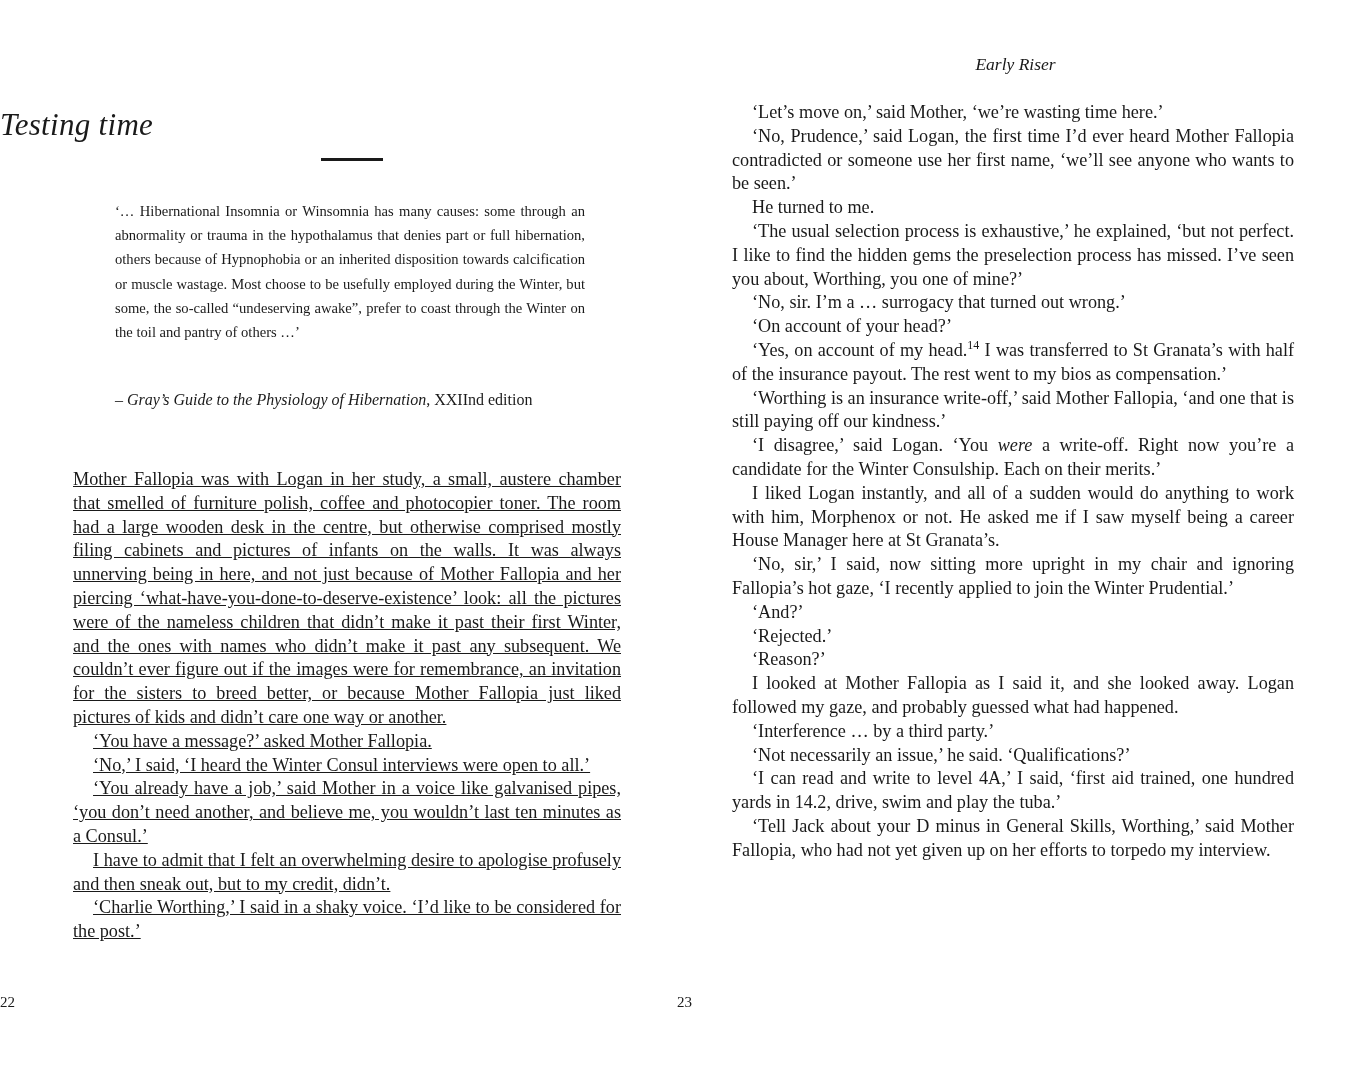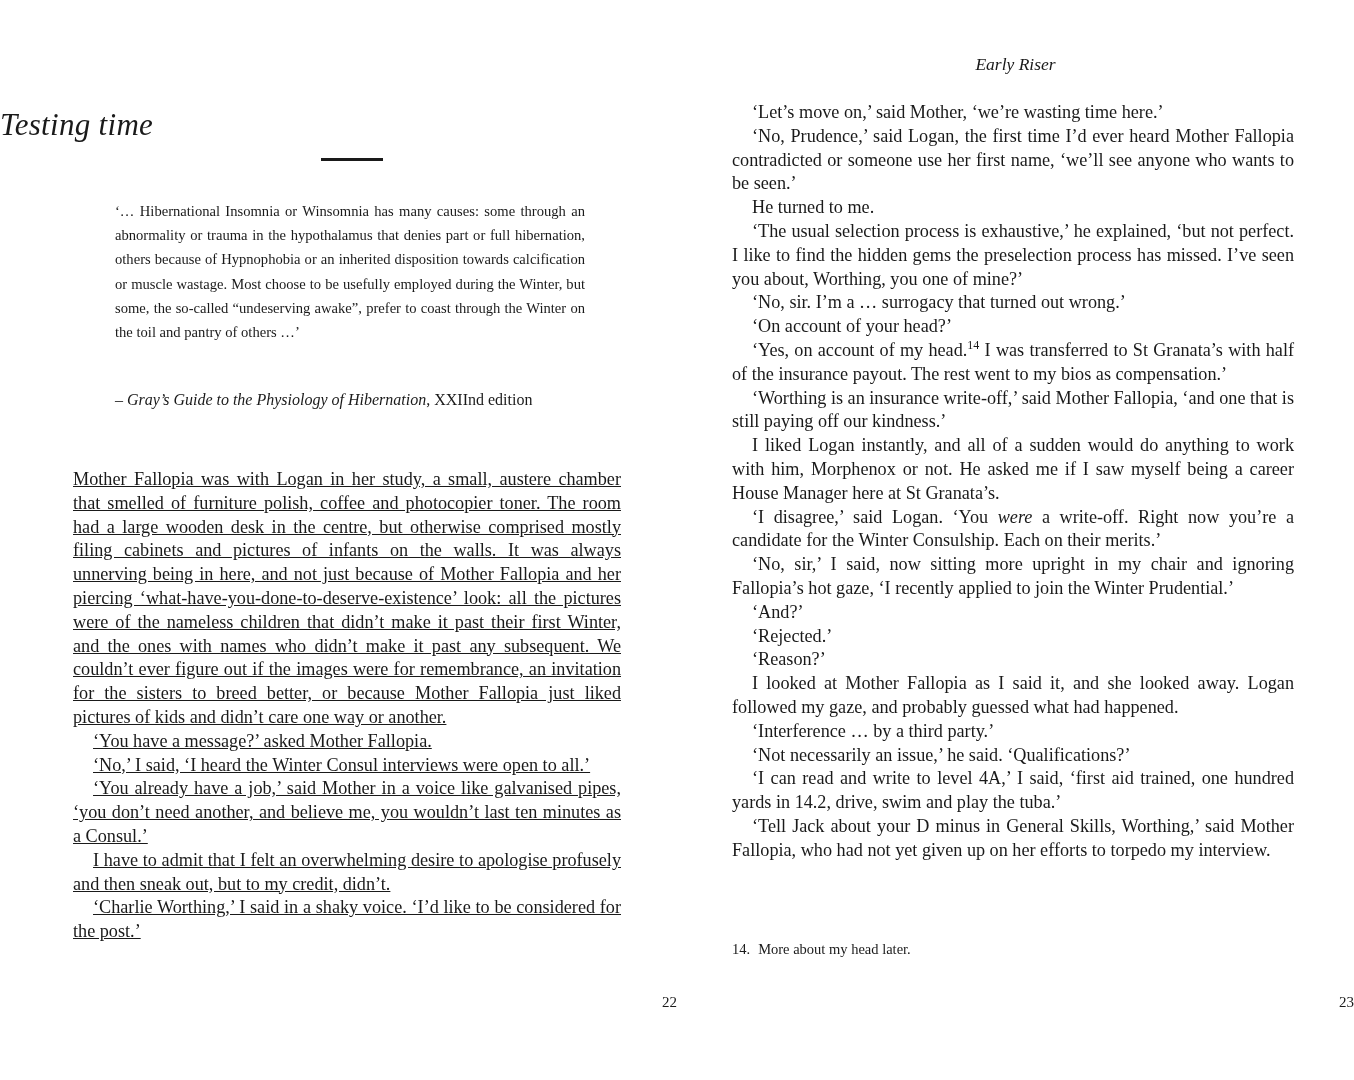--- a/index.html
+++ b/index.html
@@ -41,21 +41,21 @@
   .running-head {
     position: absolute; left: 0; width: 677px; top: 45px; text-align: center;
     font-style: italic; font-size: 17.5px;
   }
   .footnote-ref { font-size: 12px; vertical-align: super; line-height: 0; }
   .footnote {
     position: absolute; left: 55px; top: 932px; width: 560px; font-size: 14.5px;
   }
   .footnote .fn-num { margin-right: 8px; }
   .folio {
-    position: absolute; width: 677px; left: 0; top: 985px; text-align: right; font-size: 15px;
+    position: absolute; width: 677px; left: 0; top: 985px; text-align: left; font-size: 15px;
   }
   em { font-style: italic; }
 </style>
 </head>
 <body>
 
 <div class="page page-left">
   <div class="chapter-title">Testing time</div>
   <div class="title-rule"></div>
 
@@ -83,31 +83,28 @@
 
   <div class="body-text right-body">
     <p class="indent">‘Let’s move on,’ said Mother, ‘we’re wasting time here.’</p>
     <p class="indent">‘No, Prudence,’ said Logan, the first time I’d ever heard Mother Fallopia contradicted or someone use her first name, ‘we’ll see anyone who wants to be seen.’</p>
     <p class="indent">He turned to me.</p>
     <p class="indent">‘The usual selection process is exhaustive,’ he explained, ‘but not perfect. I like to find the hidden gems the preselection process has missed. I’ve seen you about, Worthing, you one of mine?’</p>
     <p class="indent">‘No, sir. I’m a … surrogacy that turned out wrong.’</p>
     <p class="indent">‘On account of your head?’</p>
     <p class="indent"><span>‘Yes, on account of my head.</span><span class="footnote-ref">14</span><span> I was transferred to St Granata’s with half of the insurance payout. The rest went to my bios as compensation.’</span></p>
     <p class="indent">‘Worthing is an insurance write-off,’ said Mother Fallopia, ‘and one that is still paying off our kindness.’</p>
+    <p class="indent"><span>‘I disagree,’ said Logan. ‘You </span><em>were</em><span> a write-off. Right now you’re a candidate for the Winter Consulship. Each on their merits.’</span></p>
     <p class="indent">I liked Logan instantly, and all of a sudden would do anything to work with him, Morphenox or not. He asked me if I saw myself being a career House Manager here at St Granata’s.</p>
-    <p class="indent"><span>‘I disagree,’ said Logan. ‘You </span><em>were</em><span> a write-off. Right now you’re a candidate for the Winter Consulship. Each on their merits.’</span></p>
     <p class="indent">‘No, sir,’ I said, now sitting more upright in my chair and ignoring Fallopia’s hot gaze, ‘I recently applied to join the Winter Prudential.’</p>
     <p class="indent">‘And?’</p>
     <p class="indent">‘Rejected.’</p>
     <p class="indent">‘Reason?’</p>
     <p class="indent">I looked at Mother Fallopia as I said it, and she looked away. Logan followed my gaze, and probably guessed what had happened.</p>
     <p class="indent">‘Interference … by a third party.’</p>
     <p class="indent">‘Not necessarily an issue,’ he said. ‘Qualifications?’</p>
     <p class="indent">‘I can read and write to level 4A,’ I said, ‘first aid trained, one hundred yards in 14.2, drive, swim and play the tuba.’</p>
     <p class="indent">‘Tell Jack about your D minus in General Skills, Worthing,’ said Mother Fallopia, who had not yet given up on her efforts to torpedo my interview.</p>
   </div>
 
-  <div class="footnote">
-    <span class="fn-num">14.</span><span>More about my head later.</span>
-  </div>
 
   <div class="folio">23</div>
 </div>
 
 </body></html>

